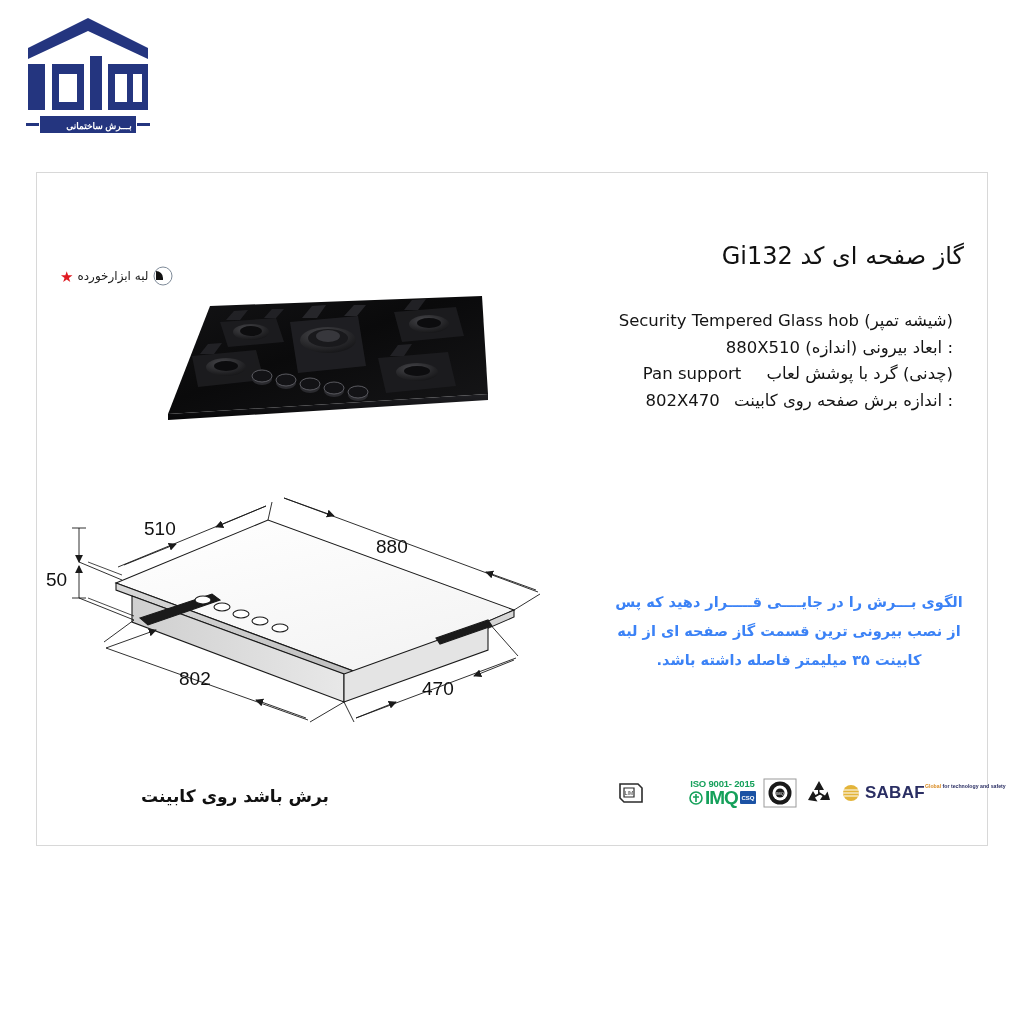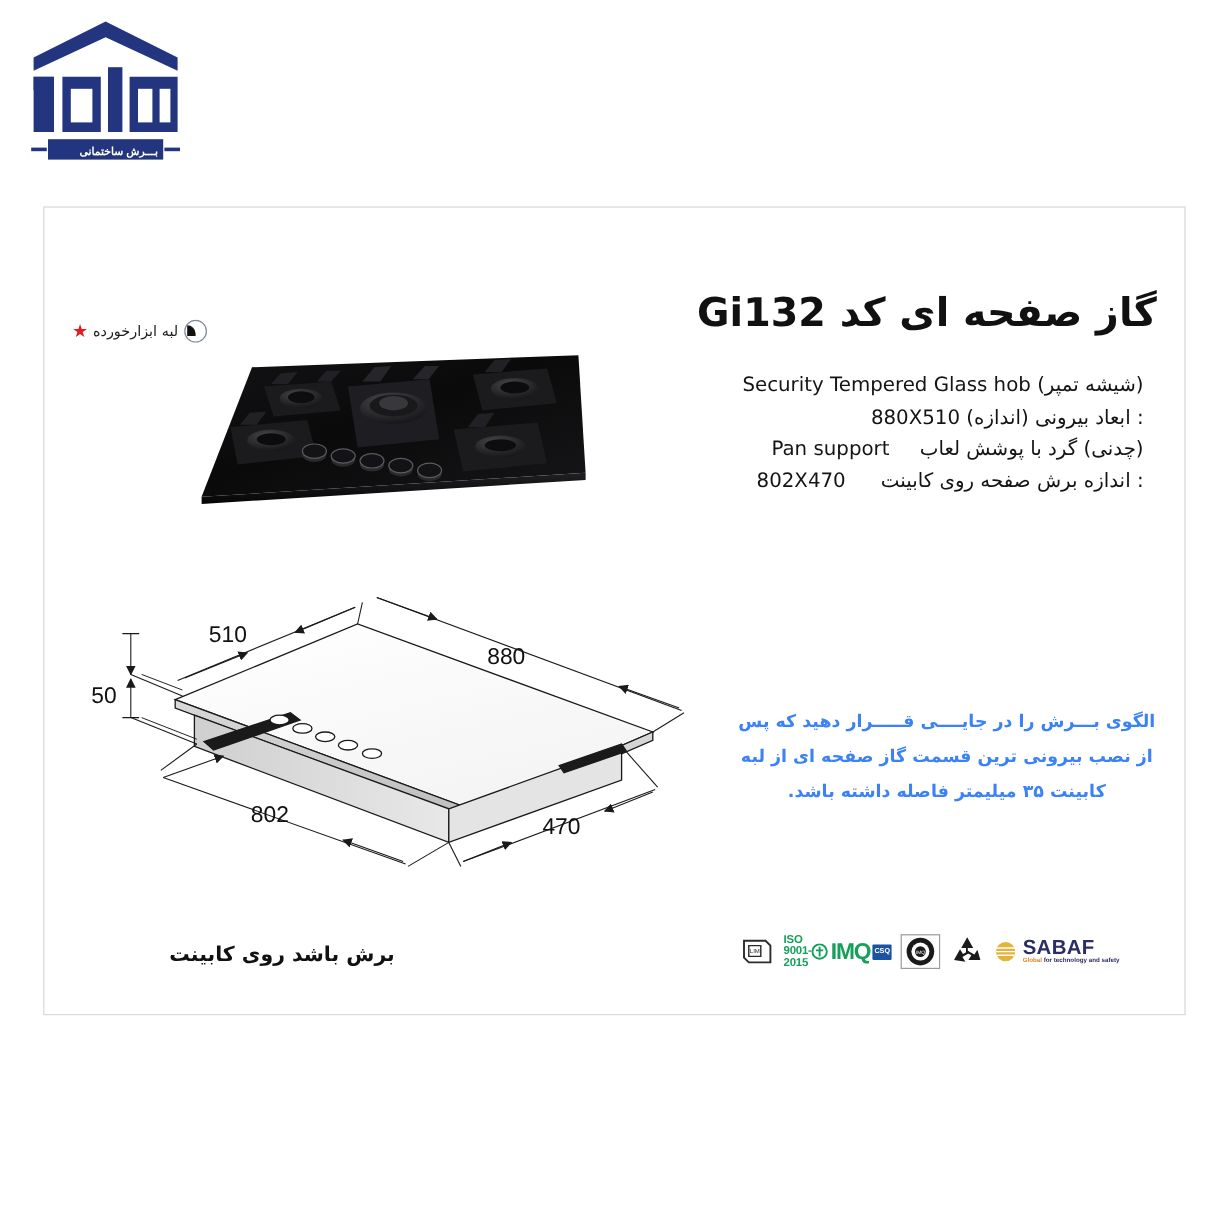--- a/index.html
+++ b/index.html
@@ -41,21 +41,21 @@
     font-family:"DejaVu Sans","Liberation Sans",sans-serif;
   }
   .red-star{color:#e01b22;font-size:15px;line-height:1;}
 
   
   #title-block{
     position:absolute;right:60px;top:243px;width:420px;
     text-align:right;direction:rtl;
   }
   #product-title{
-    font-size:33px;font-weight:bold;color:#111;white-space:nowrap;
+    font-size:24px;font-weight:normal;color:#111;white-space:nowrap;
     font-family:"DejaVu Sans","Liberation Sans",sans-serif;line-height:1.1;
   }
 
   #spec-list{
     position:absolute;right:71px;top:308px;width:420px;
     direction:rtl;text-align:right;
   }
   .spec-row{
     font-size:16.5px;color:#141414;line-height:1.62;white-space:nowrap;
     font-family:"DejaVu Sans","Liberation Sans",sans-serif;
@@ -68,35 +68,35 @@
     font-size:14.5px;line-height:2.0;color:#3b82f6;font-weight:bold;
     font-family:"DejaVu Sans","Liberation Sans",sans-serif;
   }
 
   
   #cert-strip{
     position:absolute;left:616px;top:770px;width:312px;height:46px;
     display:flex;align-items:center;gap:7px;
   }
   .cert{display:flex;align-items:center;}
-  .imq-wrap{display:flex;flex-direction:row;align-items:center;line-height:1;}
+  .imq-wrap{display:flex;flex-direction:column;align-items:center;line-height:1;margin-left:36px;}
   .iso-txt{font-size:9.5px;font-weight:bold;color:#15a05a;letter-spacing:-.2px;}
   .imq-row{display:flex;align-items:center;gap:2px;}
   .imq-txt{font-size:19px;font-weight:bold;color:#15a05a;letter-spacing:-1px;}
   .csq-box{width:16px;height:13px;background:#1b52a4;border-radius:1px;
     display:flex;align-items:center;justify-content:center;}
   .csq-txt{font-size:6px;color:#fff;font-weight:bold;}
   .sabaf-wrap{display:flex;align-items:center;gap:4px;}
   .sabaf-txt{font-size:17px;font-weight:bold;color:#2a2e63;letter-spacing:.3px;}
   .sabaf-tag{font-size:5.2px;color:#2a2e63;font-weight:bold;white-space:nowrap;}
   .sabaf-tag .orange{color:#d98b22;}
-  .sabaf-col{display:flex;flex-direction:column;line-height:1.05;}
-
-  
-  #cut-drawing{position:absolute;left:74px;top:470px;width:530px;height:265px;}
+  .sabaf-col{display:flex;flex-direction:row;line-height:1.05;}
+
+  
+  #cut-drawing{position:absolute;left:44px;top:470px;width:530px;height:265px;}
 
   #drawing-caption{
     position:absolute;left:120px;top:786px;width:230px;
     text-align:center;direction:rtl;
     font-size:17px;font-weight:bold;color:#111;
     font-family:"DejaVu Sans","Liberation Sans",sans-serif;
   }
 </style>
 </head>
 <body>
@@ -236,21 +236,21 @@
   <div class="spec-row">
     <span>: ابعاد بیرونی (اندازه)</span>
     <span class="ltr">880X510</span>
   </div>
   <div class="spec-row">
     <span>(چدنی) گرد با پوشش لعاب</span>
     <span class="ltr" style="margin-right:20px">Pan support</span>
   </div>
   <div class="spec-row">
     <span>: اندازه برش صفحه روی کابینت</span>
-    <span class="ltr" style="margin-right:24px">802X470</span>
+    <span class="ltr" style="margin-right:9px">802X470</span>
   </div>
 </div>
 
 <div id="note-paragraph">الگوی بـــرش را در جایــــی قـــــرار دهید که پس از نصب بیرونی ترین قسمت گاز صفحه ای از لبه کابینت ۳۵ میلیمتر فاصله داشته باشد.</div>
 
 <div id="cert-strip">
 
   <div class="cert">
     <svg width="30" height="30" viewBox="0 0 30 30">
       <path d="M4 6 L22 6 L26 10 L26 24 L8 24 L4 20 Z" fill="none" stroke="#2b2b2b" stroke-width="1.6"></path>

